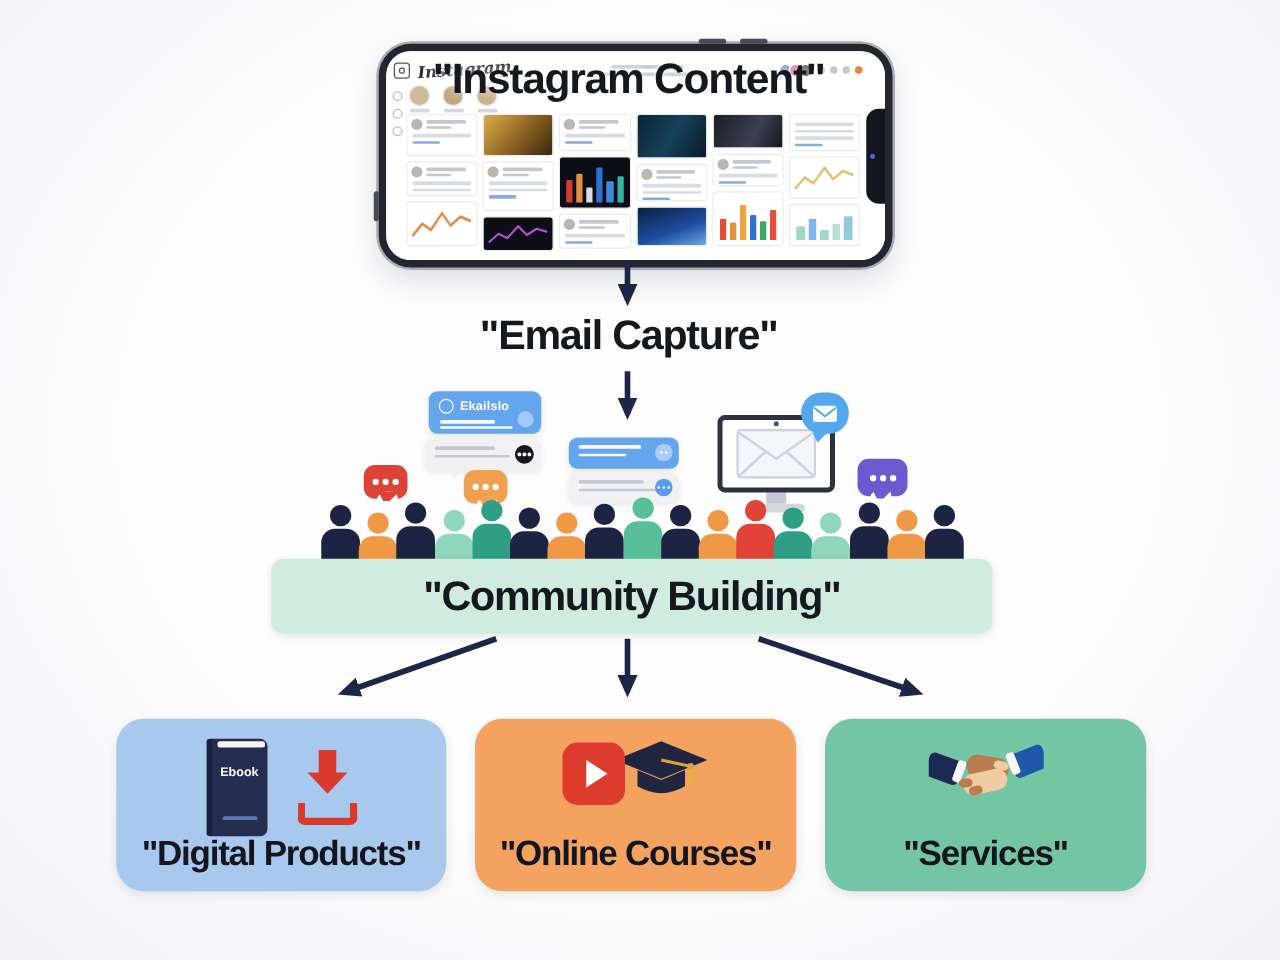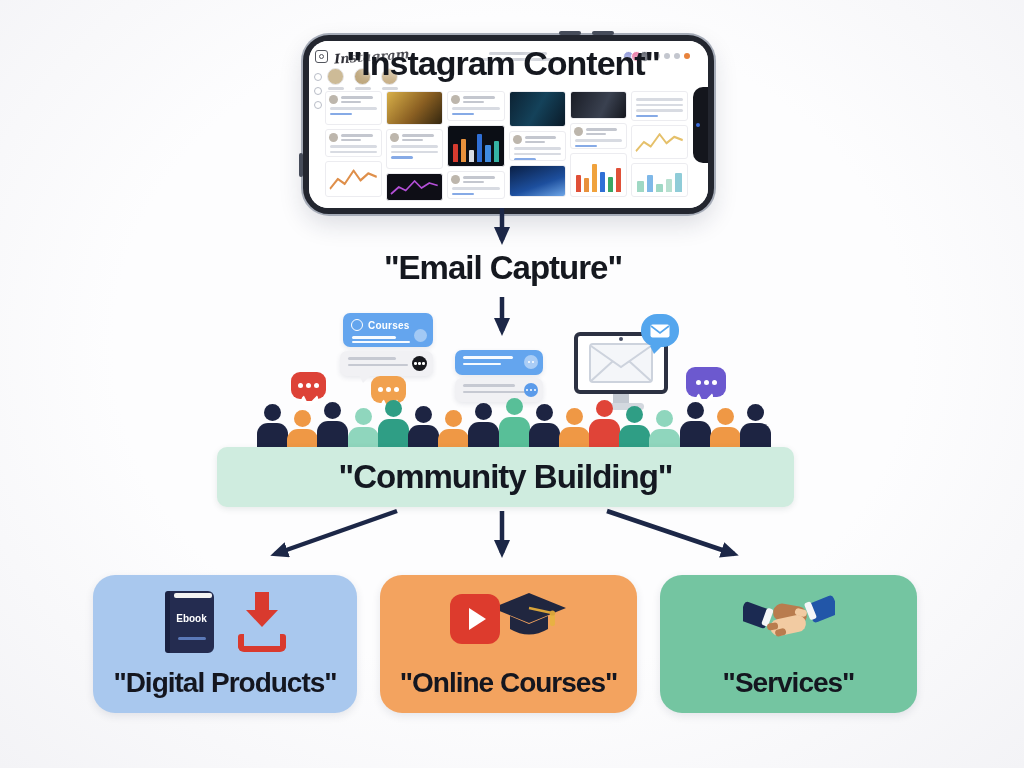--- a/index.html
+++ b/index.html
@@ -109,21 +109,21 @@
   .outcome{position:absolute;top:575px;height:138px;border-radius:22px;
     box-shadow:0 3px 8px rgba(30,40,70,.10);}
   .outcome .obx-label{position:absolute;left:0;right:0;bottom:14px;text-align:center;
     font-size:28px;font-weight:800;color:#14161f;letter-spacing:-1px;}
   .obx-icons{position:absolute;left:0;right:0;top:16px;display:flex;align-items:center;
     justify-content:center;gap:24px;}
   .box-dp{left:93px;width:264px;}
   .box-oc{left:380px;width:257px;}
   .box-sv{left:660px;width:257px;}
 
-  .ebook{width:44px;height:62px;background:#242c50;border-left:5px solid #1a2140;
+  .ebook{width:44px;height:78px;background:#242c50;border-left:5px solid #1a2140;
     border-radius:3px 6px 6px 3px;position:relative;}
   .ebook::before{content:"";position:absolute;top:2px;left:4px;right:2px;height:5px;
     background:#f4f4f2;border-radius:2px;}
   .ebook .ebook-word{position:absolute;top:22px;left:0;right:0;text-align:center;
     color:#fff;font-size:10px;font-weight:700;}
   .ebook::after{content:"";position:absolute;left:8px;right:8px;bottom:13px;height:3px;
     background:#5b79b8;border-radius:2px;}
 
   .dl-icon{width:48px;height:60px;position:relative;}
   .dl-shaft{position:absolute;left:17px;top:0;width:14px;height:20px;background:#d93a2e;}
@@ -355,21 +355,21 @@
     <line x1="502" y1="208" x2="502" y2="240" stroke="#1c2747" stroke-width="4.5" marker-end="url(#ah)"></line>
     <line x1="502" y1="297" x2="502" y2="331" stroke="#1c2747" stroke-width="4.5" marker-end="url(#ah)"></line>
     <line x1="397" y1="511" x2="275" y2="554" stroke="#1c2747" stroke-width="4.5" marker-end="url(#ah)"></line>
     <line x1="502" y1="511" x2="502" y2="553" stroke="#1c2747" stroke-width="4.5" marker-end="url(#ah)"></line>
     <line x1="607" y1="511" x2="734" y2="554" stroke="#1c2747" stroke-width="4.5" marker-end="url(#ah)"></line>
   </svg>
 
   <div class="card" style="left:343px;top:313px;width:90px;height:34px;background:#64a5ee;">
     <span class="signup-row">
       <b></b>
-      <span>Courses</span>
+      <span>Ekailslo</span>
     </span>
     <span class="cline" style="left:9px;bottom:8px;width:44px;"></span>
     <span class="cline" style="left:9px;bottom:4px;width:58px;height:2px;"></span>
     <span class="mini-badge" style="right:6px;bottom:5px;width:13px;height:13px;background:rgba(255,255,255,.4);"></span>
   </div>
 
   <div class="card gray" style="left:340px;top:351px;width:93px;height:25px;background:#f1f1f4;">
     <span class="cline" style="left:8px;top:6px;width:48px;"></span>
     <span class="cline" style="left:8px;top:13px;width:60px;height:2px;"></span>
     <span class="mini-badge" style="right:6px;top:5px;width:15px;height:15px;background:#17181d;">

